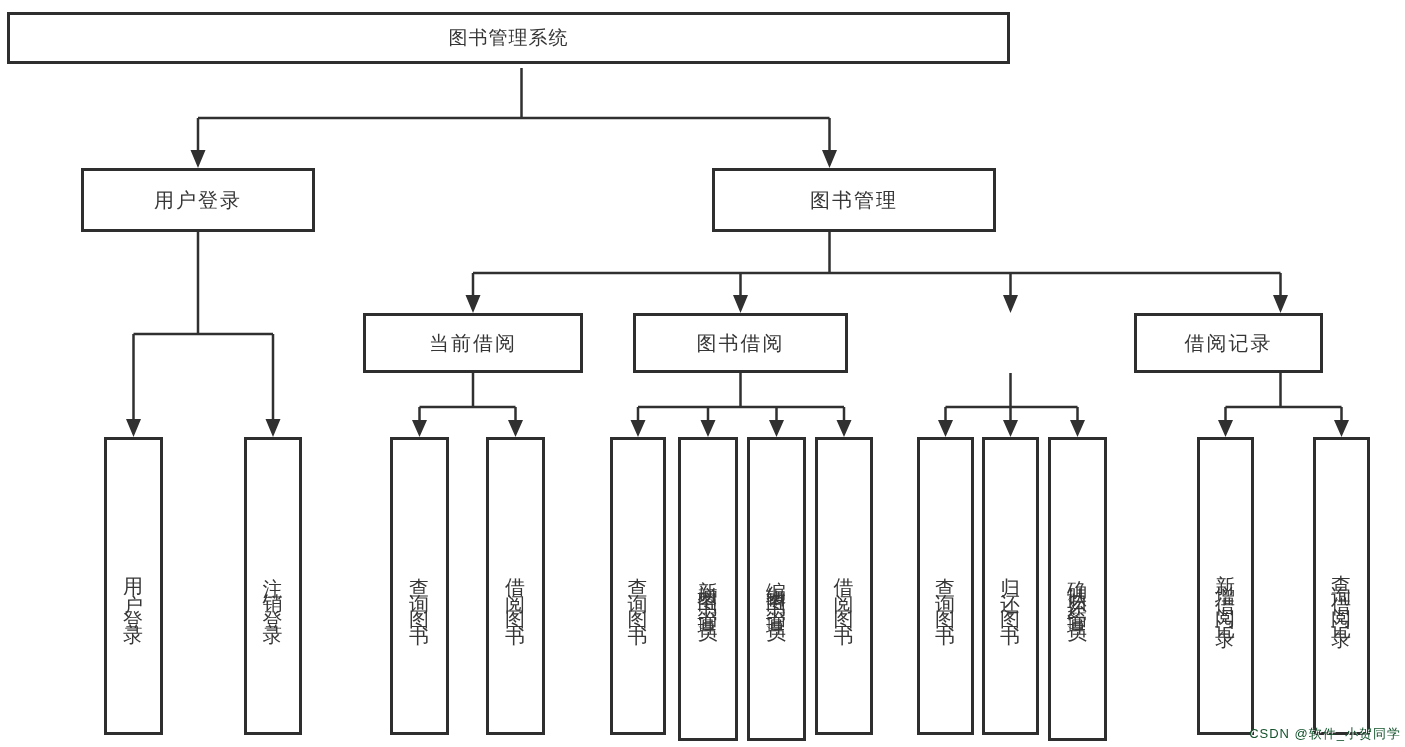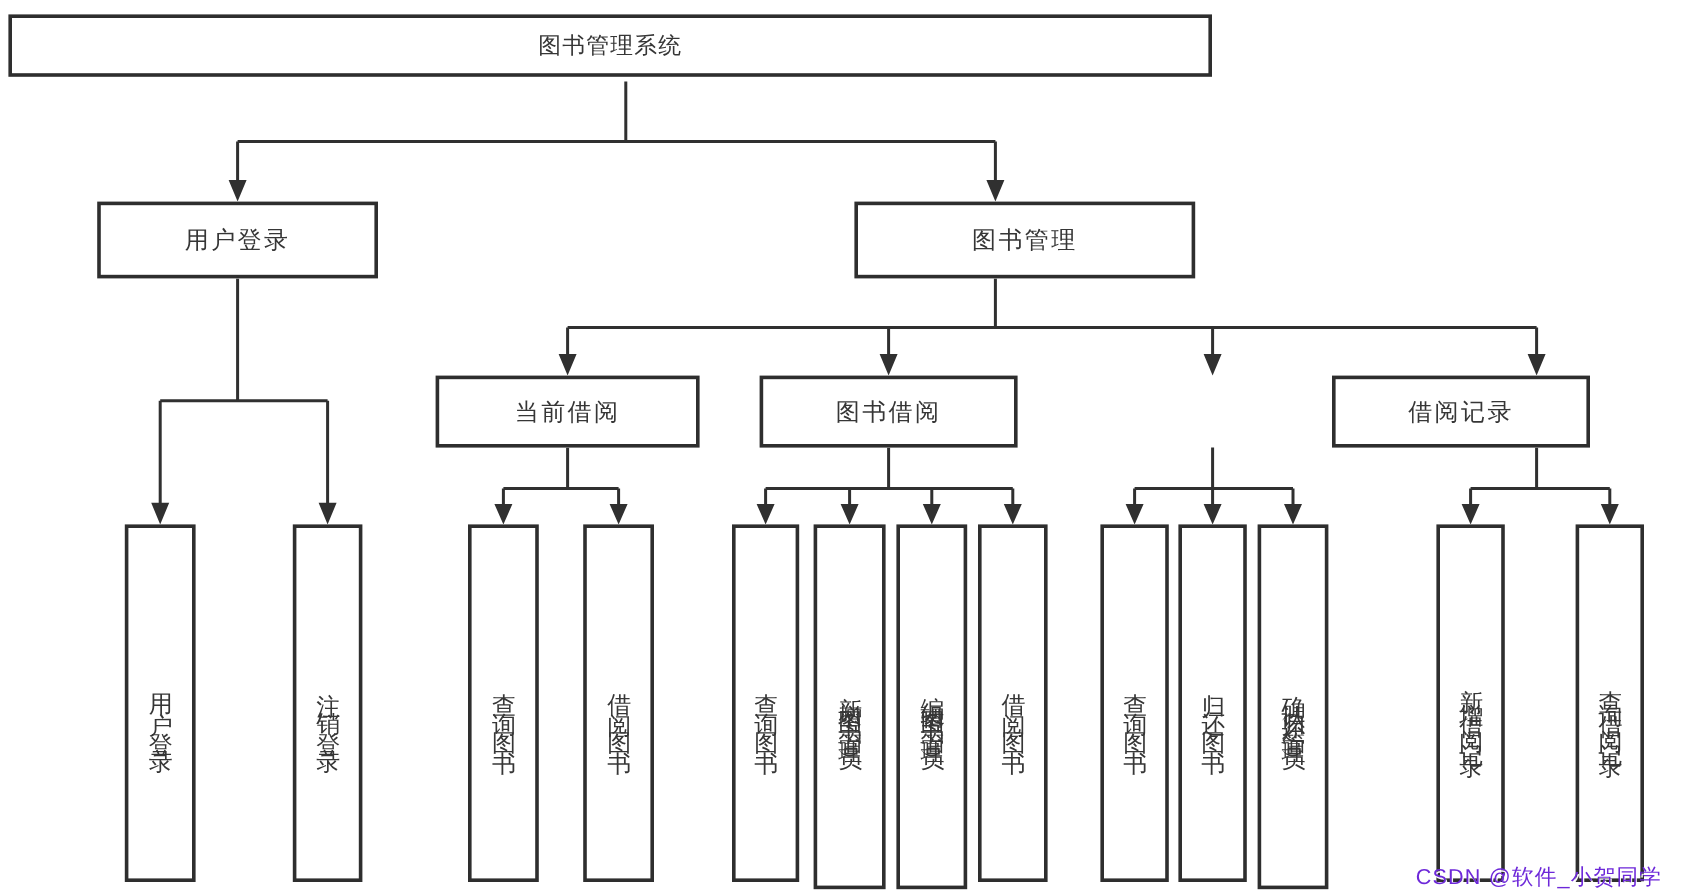--- a/index.html
+++ b/index.html
@@ -17,22 +17,22 @@
   .hl{font-size:20px;letter-spacing:2px;white-space:nowrap;}
   .top .hl{font-size:19px;letter-spacing:1px;}
   .v{
     writing-mode:vertical-rl;text-orientation:mixed;
     font-size:20px;line-height:1;white-space:nowrap;
   }
   .v4{letter-spacing:16px;margin-bottom:-16px;}
   .v6{letter-spacing:11px;margin-bottom:-11px;}
   .v9{letter-spacing:6px;margin-bottom:-6px;}
   .watermark{
-    position:absolute;right:20px;bottom:4px;z-index:6;
-    font-size:18px;letter-spacing:1px;color:#6d28d9;
+    position:absolute;right:4px;bottom:4px;z-index:6;
+    font-size:13px;letter-spacing:1px;color:#14532d;
     text-shadow:1px 1px 0 rgba(255,255,255,.95);
   }
 </style>
 </head>
 <body>
 
 <div class="canvas">
 
   <svg class="connectors" width="1405" height="747" viewBox="0 0 1405 747" xmlns="http://www.w3.org/2000/svg">
     <path class="ln" d="M521.5 68 V118 M198 118 H829.5 M198 118 V152 M829.5 118 V152
@@ -73,21 +73,21 @@
   <div class="box" style="left:712px;top:168px;width:284px;height:64px">
     <span class="hl">图书管理</span>
   </div>
 
   <div class="box" style="left:363px;top:313px;width:220px;height:60px">
     <span class="hl">当前借阅</span>
   </div>
   <div class="box" style="left:633px;top:313px;width:215px;height:60px">
     <span class="hl">图书借阅</span>
   </div>
-  <div class="box" style="left:1110px;top:313px;width:215px;height:60px">
+  <div class="box" style="left:1134px;top:313px;width:189px;height:60px">
     <span class="hl">借阅记录</span>
   </div>
 
   <div class="box" style="left:104px;top:437px;width:59px;height:298px">
     <span class="v v4">用户登录</span>
   </div>
   <div class="box" style="left:244px;top:437px;width:58px;height:298px">
     <span class="v v4">注销登录</span>
   </div>
 

